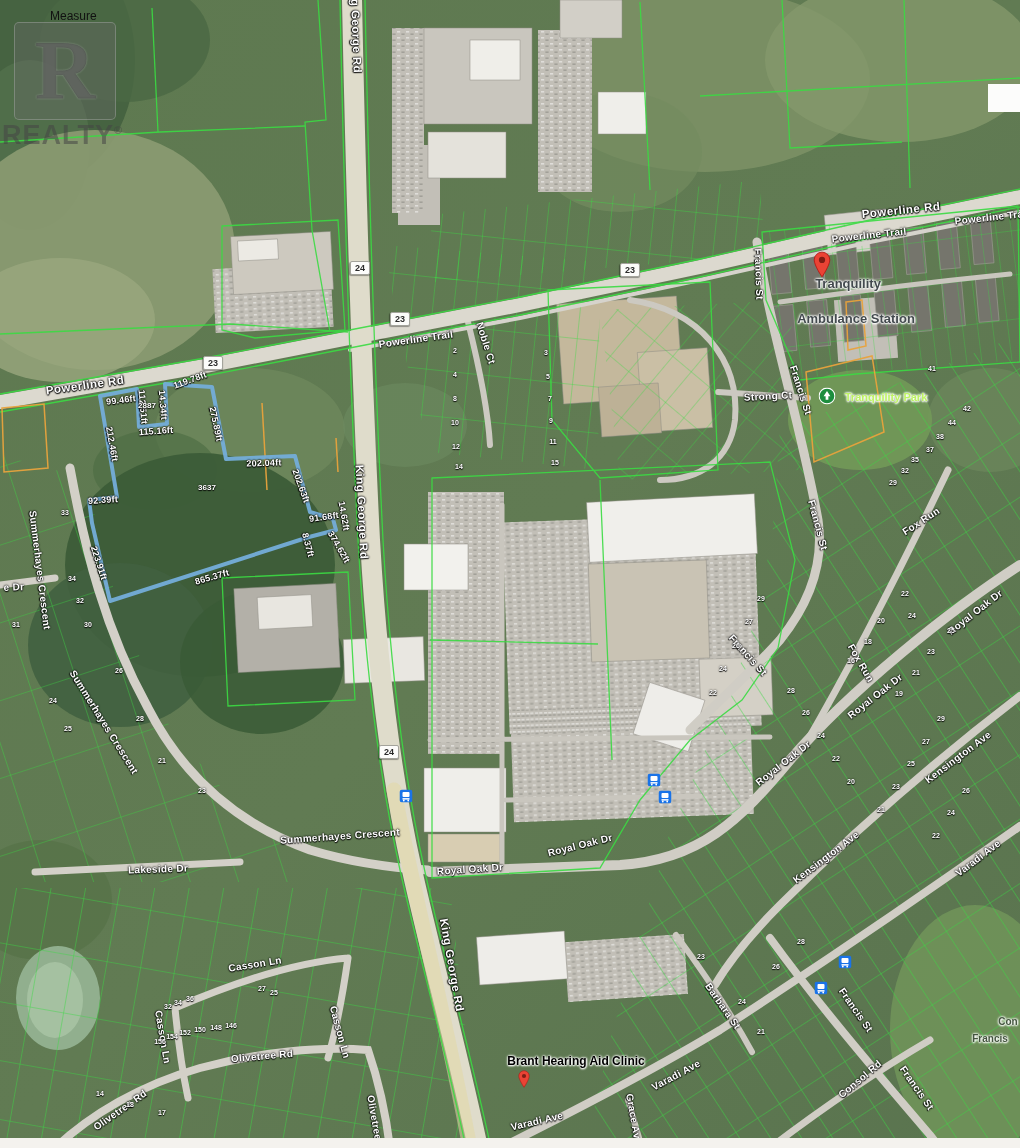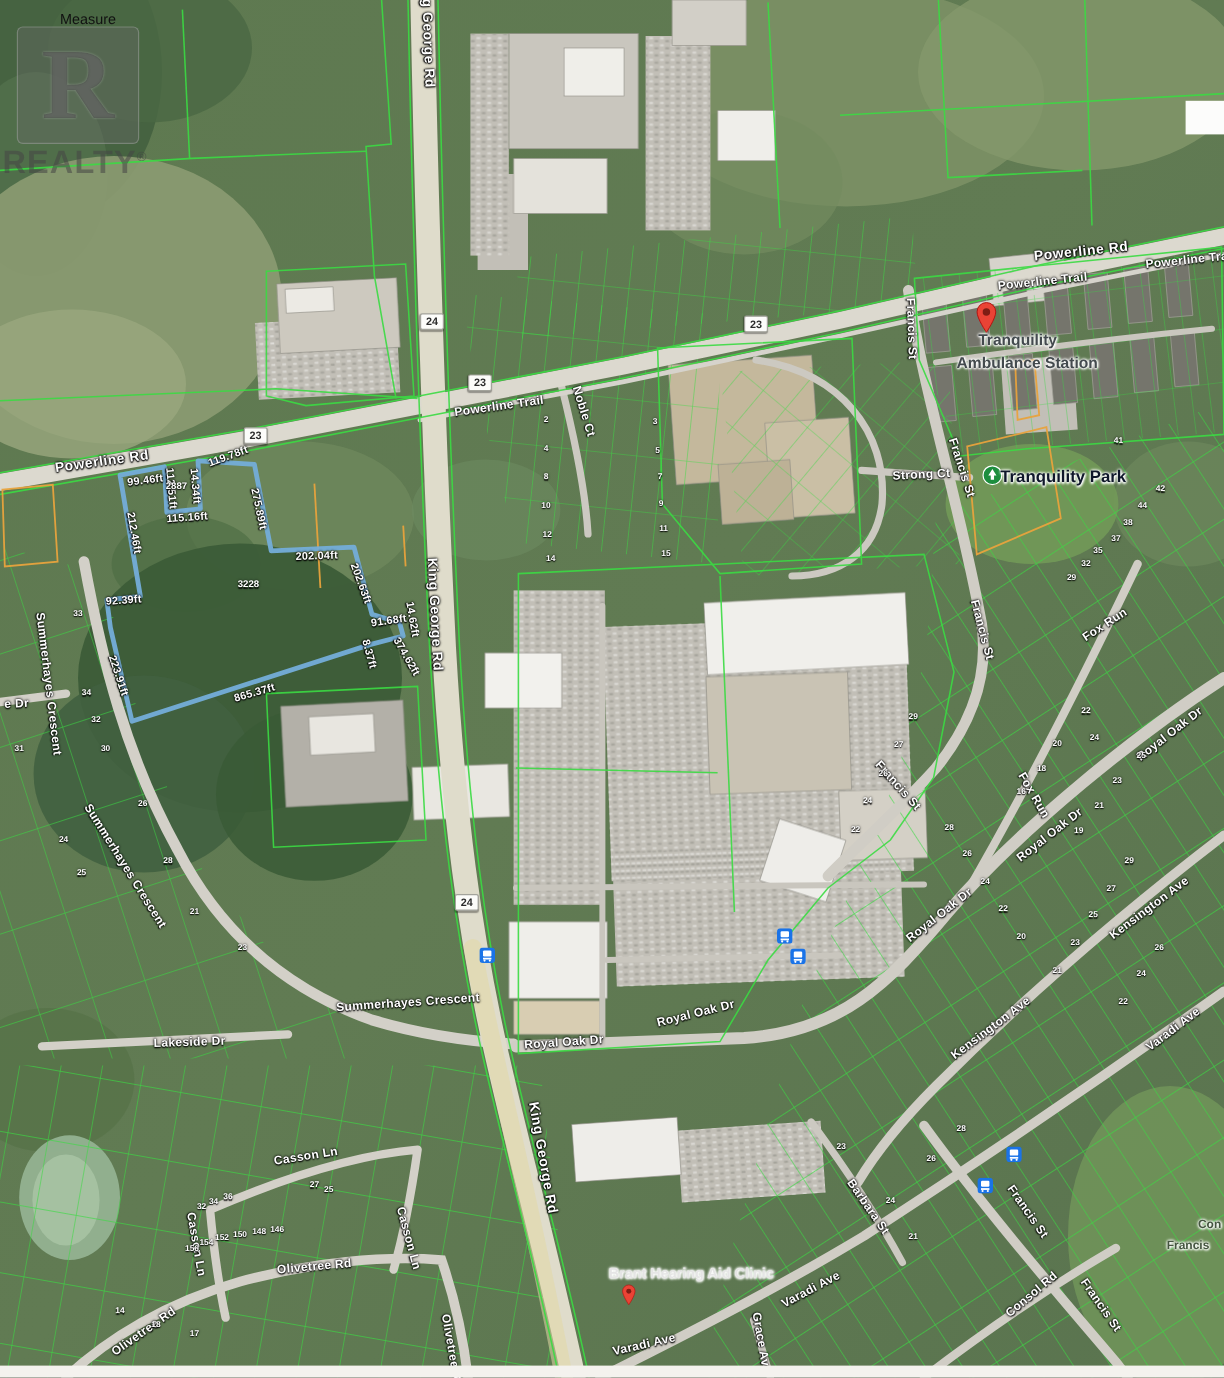--- a/index.html
+++ b/index.html
@@ -17,22 +17,22 @@
   .lot{position:absolute;font-size:7px;font-weight:bold;color:#fff;white-space:nowrap;
        text-shadow:0 0 2px #000,0 1px 1px rgba(0,0,0,.9);transform:translate(-50%,-50%);}
   .pid{font-size:8px;}
   .shield{position:absolute;transform:translate(-50%,-50%);background:#fcfcfa;color:#2b2b2b;
        border:1px solid #a3a39b;border-radius:2px;font-size:9px;font-weight:bold;
        padding:0px 4px;line-height:12px;box-shadow:0 1px 1px rgba(0,0,0,.35);}
   .stop{position:absolute;transform:translate(-50%,-50%);line-height:0;}
   .poi{position:absolute;white-space:nowrap;font-weight:bold;transform:translate(-50%,-50%);
        text-shadow:0 0 2px #fff,0 0 3px #fff,0 1px 2px #fff,1px 0 2px #fff;}
   .poi-dark{font-size:13px;color:#434a4e;}
-  .poi-green{font-size:14px;color:#0f172a;}
-  .poi-red{font-size:12px;color:#e5e5e5;}
+  .poi-green{font-size:11px;color:#bef264;}
+  .poi-red{font-size:12px;color:#000000;}
   .poi-gray{font-size:10px;color:#44553f;}
   .pin{position:absolute;line-height:0;transform:translate(-50%,-100%);}
   .marker{position:absolute;line-height:0;transform:translate(-50%,-50%);}
   
   #measure-label{position:absolute;left:50px;top:9px;font-size:12px;color:#111;font-weight:normal;}
   #realtor{position:absolute;left:14px;top:22px;width:100px;height:96px;border-radius:5px;
        background:rgba(105,105,105,.38);border:1px solid rgba(190,190,190,.35);
        display:flex;align-items:center;justify-content:center;}
   #realtor .realtor-letter{font-family:"Liberation Serif",serif;font-size:84px;font-weight:bold;
        color:rgba(60,60,60,.55);line-height:1;text-shadow:0 0 2px rgba(220,220,220,.4);}
@@ -257,21 +257,21 @@
         </svg>
     </div>
     <div class="pin" style="left:524px;top:1088px;">
       <svg width="13" height="18" viewBox="0 0 18 26">
           <path d="M9 25C9 25 1.5 14 1.5 8.6a7.5 7.5 0 1 1 15 0C16.5 14 9 25 9 25Z" fill="#EA4335" stroke="#B31412" stroke-width=".8"></path>
           <circle cx="9" cy="8.6" r="3" fill="#7f1d14"></circle>
         </svg>
     </div>
 
     <div class="poi poi-dark" style="left:848px;top:283px;">Tranquility</div>
-    <div class="poi poi-dark" style="left:856px;top:302px;">Ambulance Station</div>
+    <div class="poi poi-dark" style="left:856px;top:318px;">Ambulance Station</div>
     <div class="poi poi-green" style="left:886px;top:397px;">Tranquility Park</div>
     <div class="poi poi-red" style="left:576px;top:1061px;">Brant Hearing Aid Clinic</div>
     <div class="poi poi-gray" style="left:1008px;top:1021px;">Con</div>
     <div class="poi poi-gray" style="left:990px;top:1038px;">Francis</div>
     <div class="poi poi-gray" style="left:1040px;top:1053px;">Park</div>
   <div class="lbl road" style="left: 85px; top: 385px; position: absolute; transform: translate(-50%, -50%) rotate(-8deg);">Powerline Rd</div>
       <div class="lbl road" style="left: 901px; top: 210px; position: absolute; transform: translate(-50%, -50%) rotate(-6deg);">Powerline Rd</div>
       <div class="lbl roadsm" style="left: 869px; top: 235px; position: absolute; transform: translate(-50%, -50%) rotate(-6deg);">Powerline Trail</div>
       <div class="lbl roadsm" style="left: 992px; top: 217px; position: absolute; transform: translate(-50%, -50%) rotate(-6deg);">Powerline Trail</div>
       <div class="lbl roadsm" style="left: 416px; top: 339px; position: absolute; transform: translate(-50%, -50%) rotate(-8deg);">Powerline Trail</div>
@@ -327,21 +327,21 @@
       <div class="lbl meas" style="left: 301px; top: 486px; position: absolute; transform: translate(-50%, -50%) rotate(70deg);">202.63ft</div>
       <div class="lbl meas" style="left: 324px; top: 517px; position: absolute; transform: translate(-50%, -50%) rotate(-8deg);">91.68ft</div>
       <div class="lbl meas" style="left: 344px; top: 516px; position: absolute; transform: translate(-50%, -50%) rotate(80deg);">14.62ft</div>
       <div class="lbl meas" style="left: 339px; top: 547px; position: absolute; transform: translate(-50%, -50%) rotate(60deg);">374.62ft</div>
       <div class="lbl meas" style="left: 308px; top: 545px; position: absolute; transform: translate(-50%, -50%) rotate(75deg);">8.37ft</div>
       <div class="lbl meas" style="left: 212px; top: 577px; position: absolute; transform: translate(-50%, -50%) rotate(-16deg);">865.37ft</div>
       <div class="lbl meas" style="left: 112px; top: 444px; position: absolute; transform: translate(-50%, -50%) rotate(80deg);">212.46ft</div>
       <div class="lbl meas" style="left: 103px; top: 500px; position: absolute; transform: translate(-50%, -50%) rotate(-4deg);">92.39ft</div>
       <div class="lbl meas" style="left: 99px; top: 563px; position: absolute; transform: translate(-50%, -50%) rotate(72deg);">223.91ft</div>
       <div class="lot pid" style="left: 147px; top: 405px;">2887</div>
-      <div class="lot pid" style="left: 207px; top: 487px;">3228</div>
+      <div class="lot pid" style="left: 207px; top: 487px;">3637</div>
       <div class="lot" style="left: 455px; top: 350px;">2</div>
       <div class="lot" style="left: 455px; top: 374px;">4</div>
       <div class="lot" style="left: 455px; top: 398px;">8</div>
       <div class="lot" style="left: 455px; top: 422px;">10</div>
       <div class="lot" style="left: 456px; top: 446px;">12</div>
       <div class="lot" style="left: 459px; top: 466px;">14</div>
       <div class="lot" style="left: 546px; top: 352px;">3</div>
       <div class="lot" style="left: 548px; top: 376px;">5</div>
       <div class="lot" style="left: 550px; top: 398px;">7</div>
       <div class="lot" style="left: 551px; top: 420px;">9</div>

